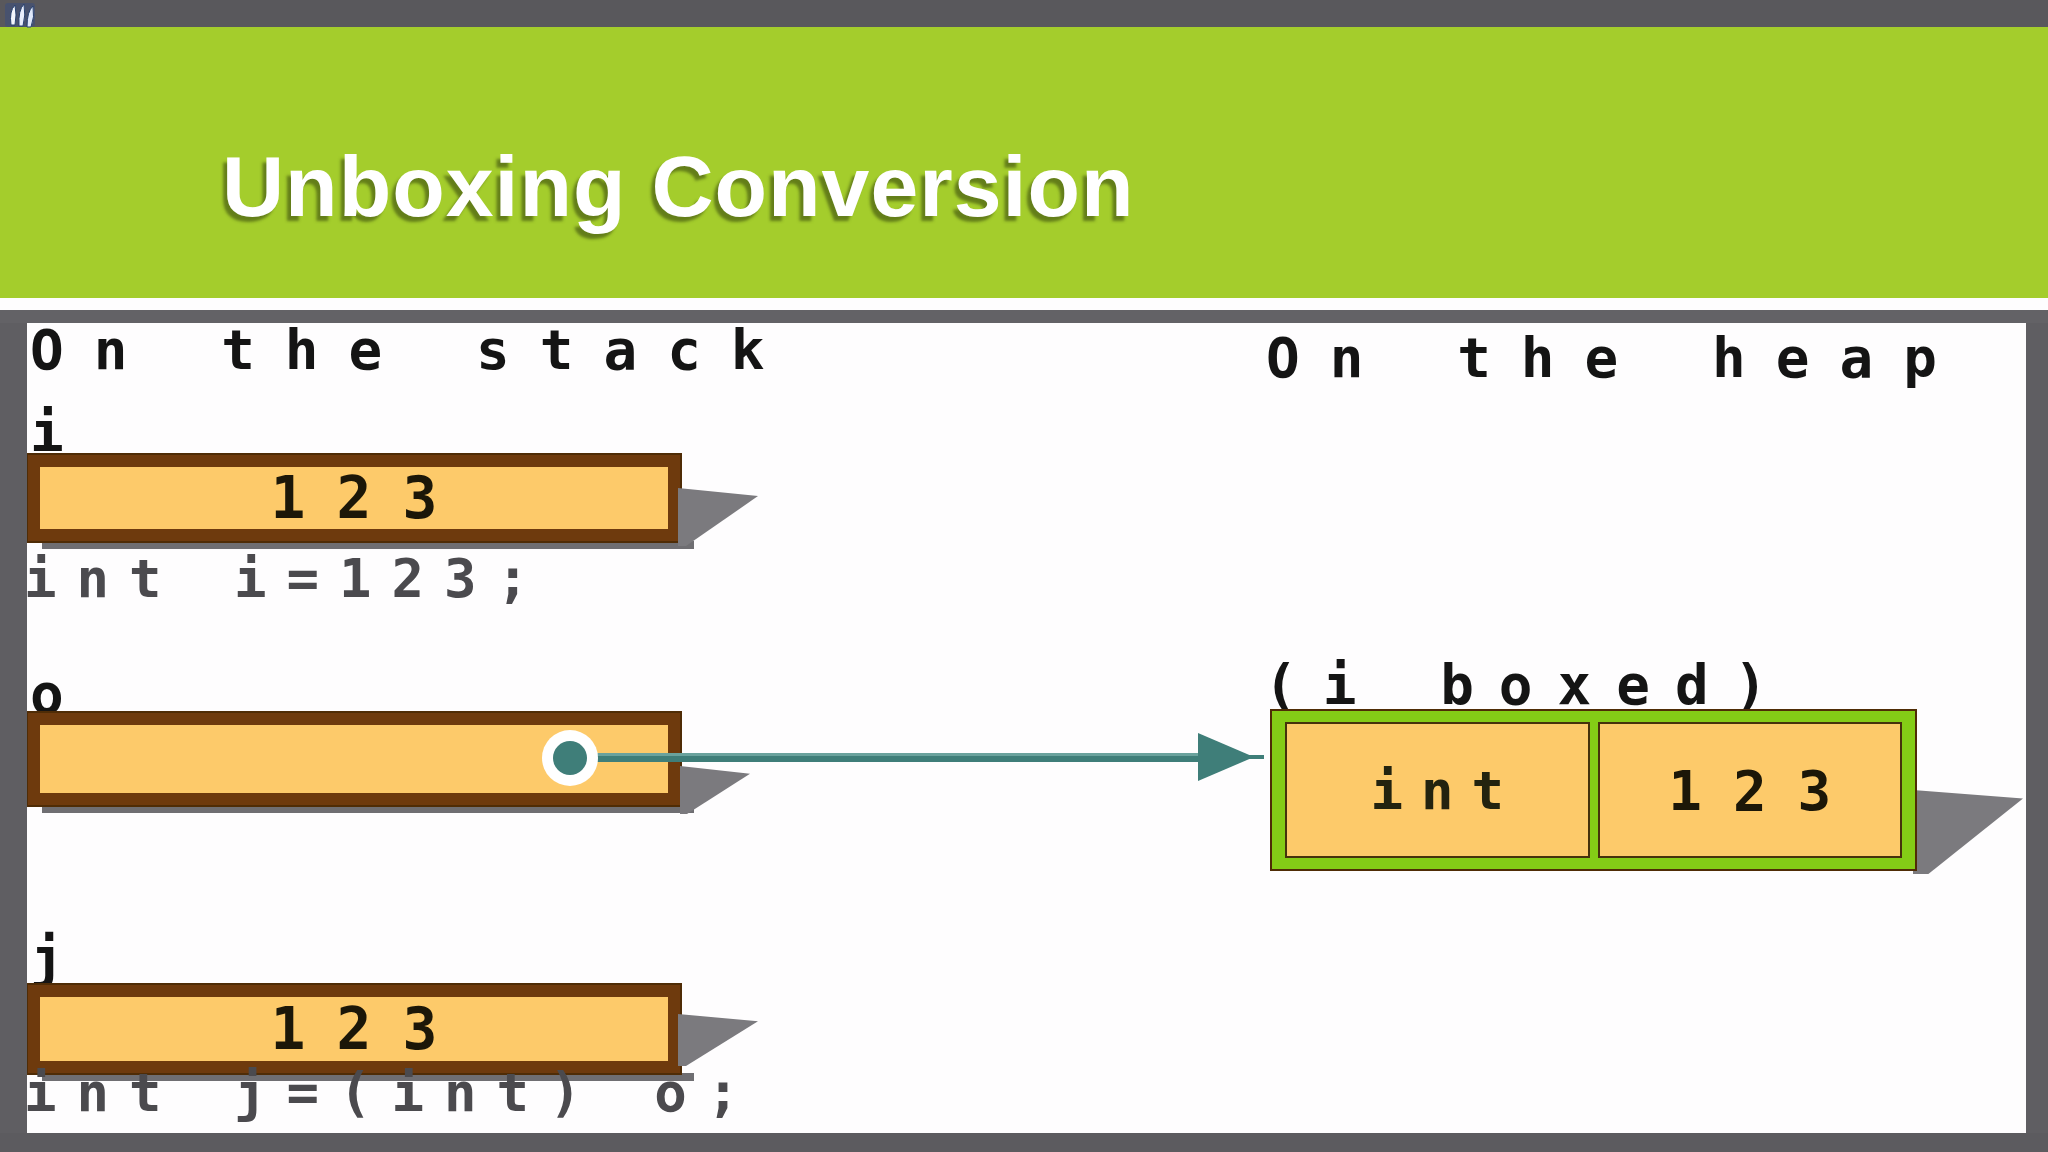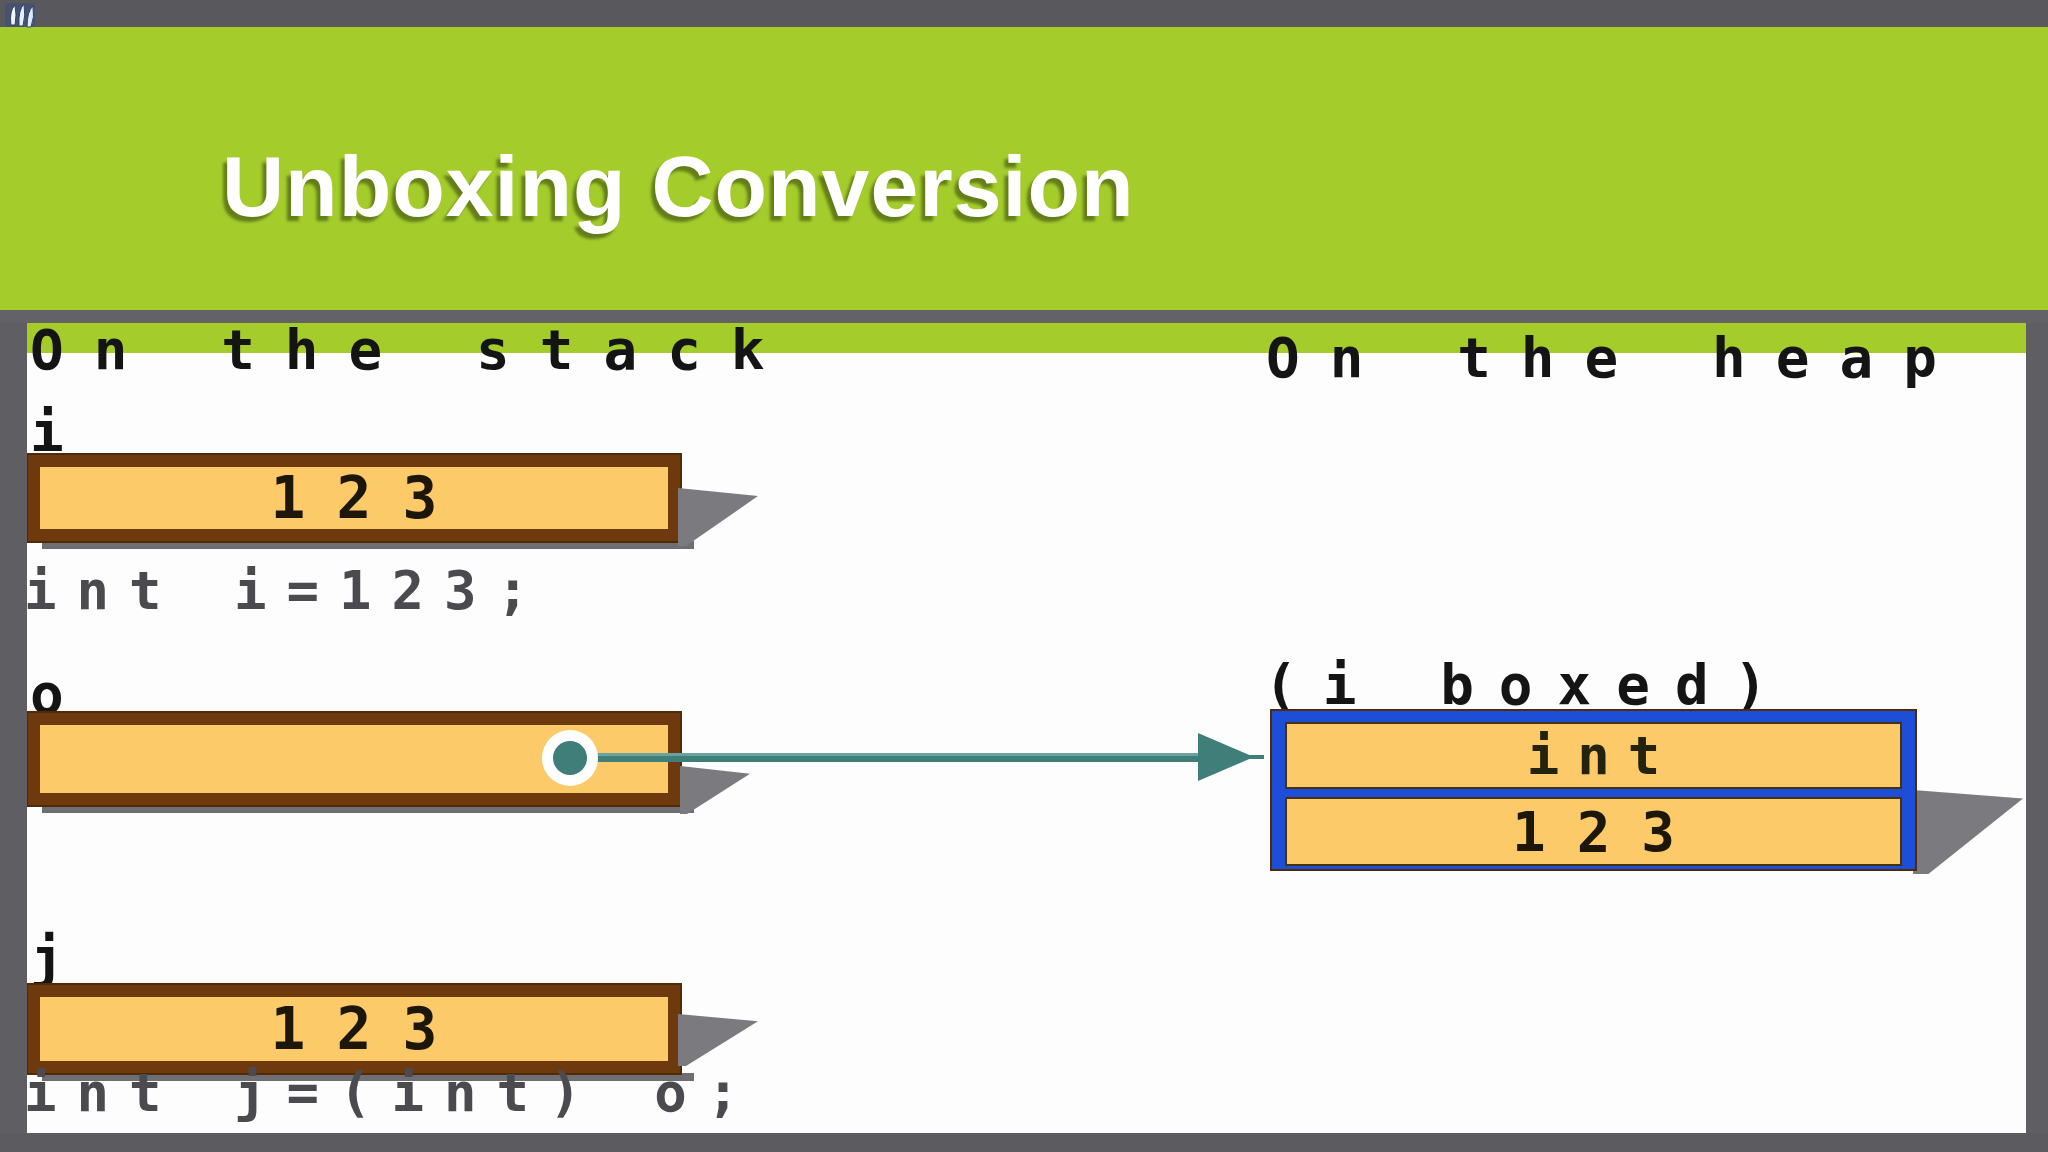--- a/index.html
+++ b/index.html
@@ -8,21 +8,21 @@
     background:#fefdfe;font-family:"DejaVu Sans Mono",monospace;
   }
   
   .topbar{position:absolute;left:0;top:0;width:2048px;height:27px;background:#59585c;z-index:6;}
   .app-icon{position:absolute;left:5px;top:1px;width:40px;height:28px;}
   .bottombar{position:absolute;left:0;top:1133px;width:2048px;height:19px;background:#5c5b5f;z-index:6;}
   .edge-left{position:absolute;left:0;top:323px;width:27px;height:810px;background:#5f5e62;z-index:5;}
   .edge-right{position:absolute;left:2026px;top:323px;width:22px;height:810px;background:#5f5e62;z-index:5;}
   .mid-strip{position:absolute;left:0;top:310px;width:2048px;height:13px;background:#636266;z-index:4;}
   
-  .header{position:absolute;left:0;top:27px;width:2048px;height:326px;background:#a4cd2c;}
+  .header{position:absolute;left:0;top:27px;width:2048px;height:271px;background:#a4cd2c;}
   .title{
     position:absolute;left:222px;top:116px;
     font-family:"Liberation Sans",sans-serif;font-weight:bold;font-size:86px;
     color:#ffffff;letter-spacing:1px;line-height:1;
     text-shadow:-4px 5px 3px rgba(88,112,22,.85);
     white-space:nowrap;
   }
   
   .px{position:absolute;font-weight:bold;line-height:1;white-space:nowrap;color:#141414;}
   .heading{font-size:56px;letter-spacing:30px;}
@@ -35,22 +35,22 @@
     background:#fdca6a;border:12px solid #6e3a0d;outline:2px solid #4f2c06;
     display:flex;align-items:center;justify-content:center;
   }
   .box-i{top:455px;height:86px;}
   .box-o{top:713px;height:92px;}
   .box-j{top:985px;height:88px;}
   .boxval{font-weight:bold;font-size:58px;letter-spacing:31px;color:#1c1708;text-indent:31px;}
   
   .hbox{
     position:absolute;left:1272px;top:711px;width:643px;height:158px;box-sizing:border-box;
-    background:#1d4ed8;outline:2px solid #4f2c06;
-    display:flex;flex-direction:column;padding:11px 13px;gap:8px;z-index:2;
+    background:#84cc16;outline:2px solid #4f2c06;
+    display:flex;flex-direction:row;padding:11px 13px;gap:8px;z-index:2;
   }
   .hcell{
     flex:1;background:#fdca6a;border:2px solid #46320c;
     display:flex;align-items:center;justify-content:center;
   }
   .hcell-type{font-weight:bold;font-size:54px;letter-spacing:18px;color:#23230f;text-indent:18px;}
   .hcell-val{font-weight:bold;font-size:56px;letter-spacing:31px;color:#1c1708;text-indent:31px;}
   
   .tri{position:absolute;background:#7b7a7e;z-index:1;}
   .tri-i{left:678px;top:488px;width:80px;height:58px;clip-path:polygon(0 0,100% 14%,10% 100%,0 100%);}
@@ -87,21 +87,21 @@
 
   <div class="px heading" style="left:30px;top:322px;">On the stack</div>
   <div class="px heading" style="left:1266px;top:330px;">On the heap</div>
 
   <div class="px varlabel" style="left:30px;top:404px;">i</div>
   <div class="bline bl-i"></div>
   <div class="tri tri-i"></div>
   <div class="sbox box-i">
     <span class="boxval">123</span>
   </div>
-  <div class="px code" style="left:24px;top:552px;margin-top:12px;">int i=123;</div>
+  <div class="px code" style="left:24px;top:552px;">int i=123;</div>
 
   <div class="px varlabel" style="left:30px;top:666px;">o</div>
   <div class="bline bl-o"></div>
   <div class="tri tri-o"></div>
   <div class="sbox box-o">
     <span class="boxval"></span>
   </div>
 
   <svg class="arrow-svg" width="2048" height="1152">
     <rect x="575" y="753" width="630" height="9" fill="#3f7e79"></rect>

